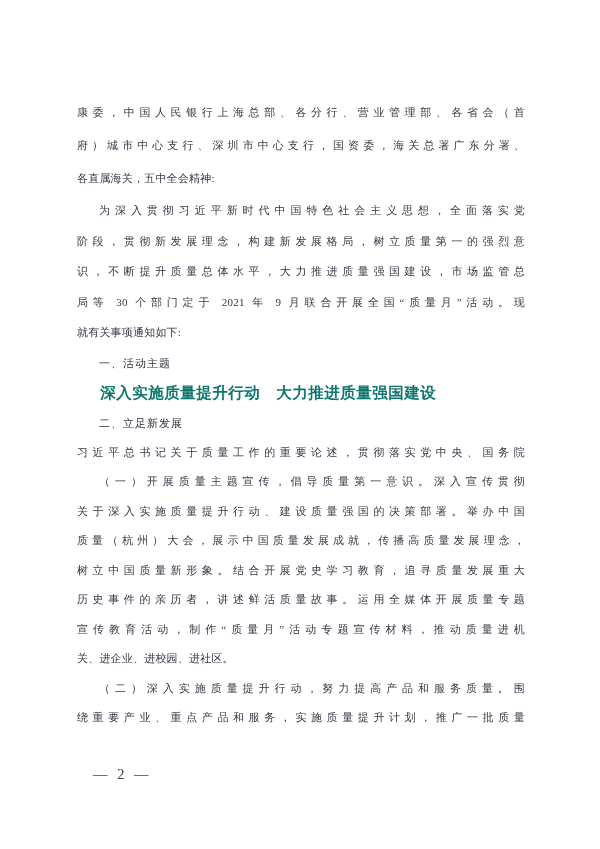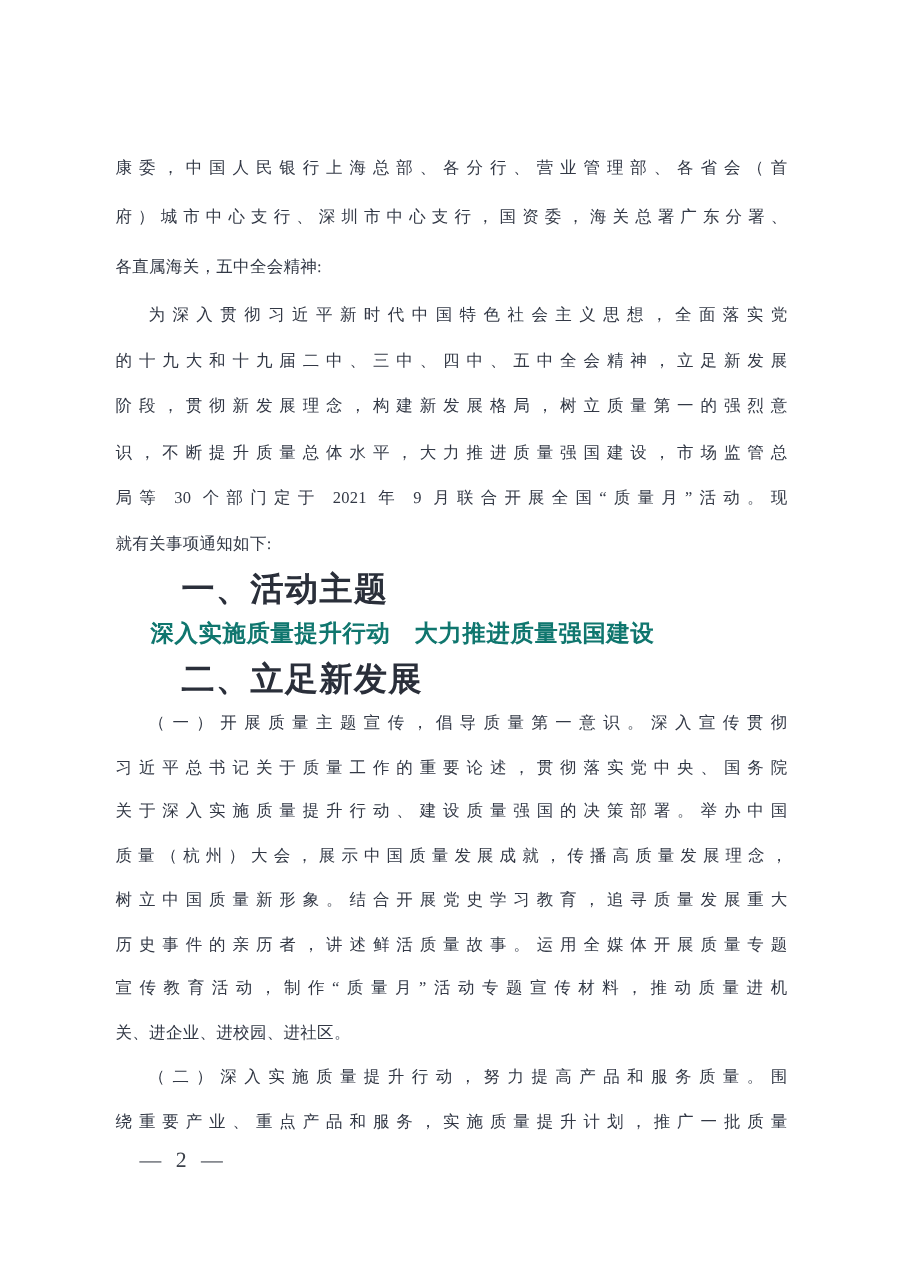--- a/index.html
+++ b/index.html
@@ -34,22 +34,22 @@
   .line.indent { text-indent: 2em; }
   .line.nj { text-align: left; text-align-last: left; }
 
   .kind-opening .line { line-height: 33px; }
   .kind-intro   .line { line-height: 30.5px; }
   .kind-clause  .line { line-height: 29.5px; }
 
   .kind-heading .line {
     line-height: 30px;
     font-family: "Liberation Sans", "DejaVu Sans", sans-serif;
-    font-weight: 700;
-    font-size: 22px;
+    font-weight: 400;
+    font-size: 11px;
     color: #2a2f3a;
     letter-spacing: 1px;
   }
   .kind-theme .line {
     line-height: 30px;
     font-weight: 700;
     font-size: 15.5px;
     color: #0f766e;
     text-indent: 1.5em;
     letter-spacing: 0.5px;
@@ -71,38 +71,37 @@
 
 <div class="page">
   <div class="content" id="document-body">
       <div class="block kind-opening">
         <div class="line">康委，中国人民银行上海总部、各分行、营业管理部、各省会（首</div>
         <div class="line">府）城市中心支行、深圳市中心支行，国资委，海关总署广东分署、</div>
         <div class="line nj">各直属海关，五中全会精神:</div>
       </div>
       <div class="block kind-intro">
         <div class="line indent">为深入贯彻习近平新时代中国特色社会主义思想，全面落实党</div>
-        <div class="line">的十九大和十九届二中、三中、四中、五中全会精神，立足新发展</div>
         <div class="line">阶段，贯彻新发展理念，构建新发展格局，树立质量第一的强烈意</div>
         <div class="line">识，不断提升质量总体水平，大力推进质量强国建设，市场监管总</div>
         <div class="line">局等 30 个部门定于 2021 年 9 月联合开展全国“质量月”活动。现</div>
         <div class="line nj">就有关事项通知如下:</div>
       </div>
       <div class="block kind-heading">
         <div class="line indent nj">一、活动主题</div>
       </div>
       <div class="block kind-theme">
         <div class="line nj">深入实施质量提升行动　大力推进质量强国建设</div>
       </div>
       <div class="block kind-heading">
         <div class="line indent nj">二、立足新发展</div>
       </div>
       <div class="block kind-clause">
+        <div class="line">习近平总书记关于质量工作的重要论述，贯彻落实党中央、国务院</div>
         <div class="line indent">（一）开展质量主题宣传，倡导质量第一意识。深入宣传贯彻</div>
-        <div class="line">习近平总书记关于质量工作的重要论述，贯彻落实党中央、国务院</div>
         <div class="line">关于深入实施质量提升行动、建设质量强国的决策部署。举办中国</div>
         <div class="line">质量（杭州）大会，展示中国质量发展成就，传播高质量发展理念，</div>
         <div class="line">树立中国质量新形象。结合开展党史学习教育，追寻质量发展重大</div>
         <div class="line">历史事件的亲历者，讲述鲜活质量故事。运用全媒体开展质量专题</div>
         <div class="line">宣传教育活动，制作“质量月”活动专题宣传材料，推动质量进机</div>
         <div class="line nj">关、进企业、进校园、进社区。</div>
       </div>
       <div class="block kind-clause">
         <div class="line indent">（二）深入实施质量提升行动，努力提高产品和服务质量。围</div>
         <div class="line">绕重要产业、重点产品和服务，实施质量提升计划，推广一批质量</div>

